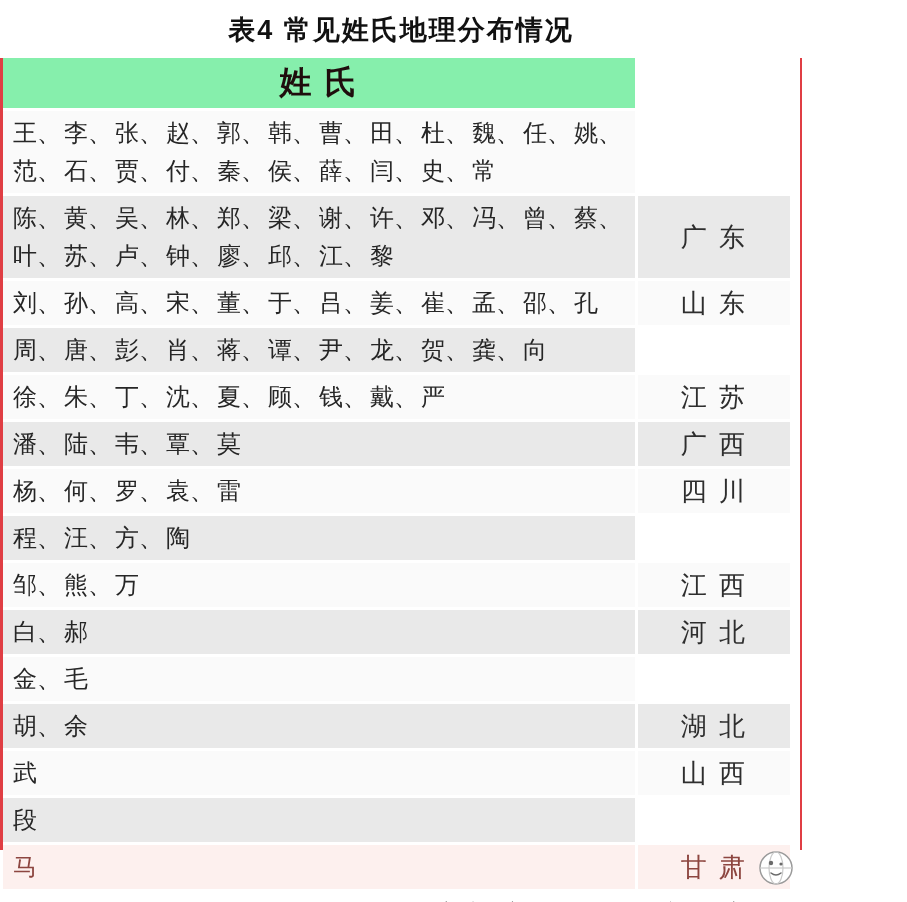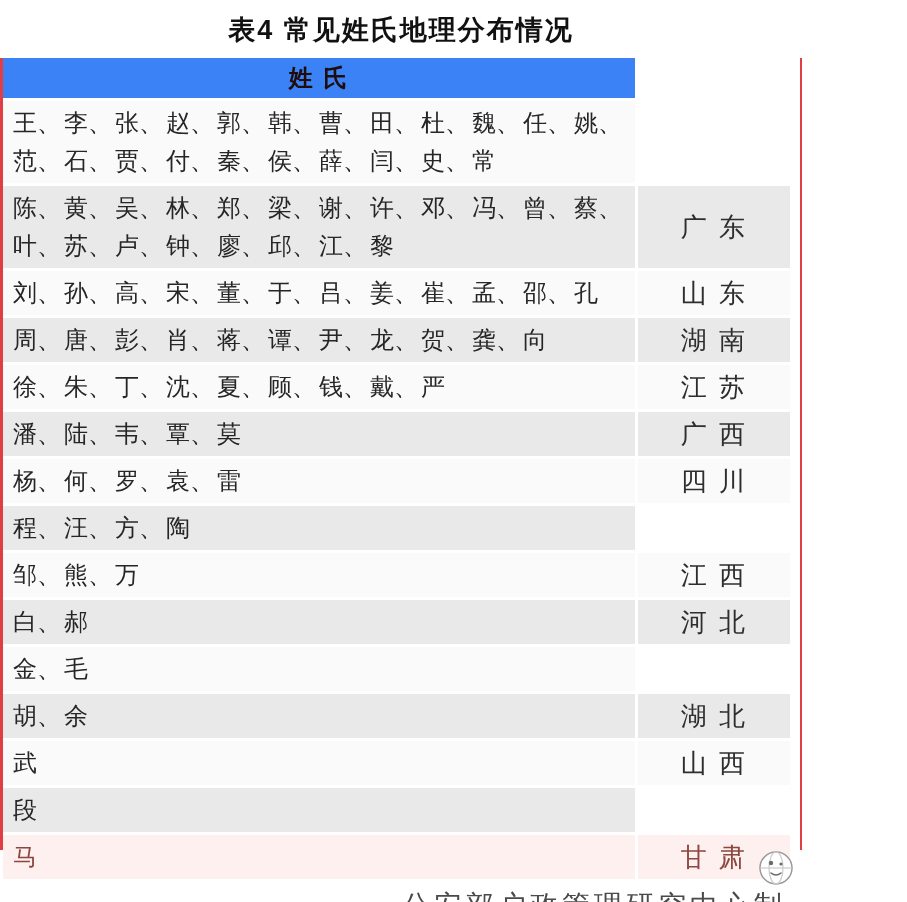--- a/index.html
+++ b/index.html
@@ -28,25 +28,25 @@
   .red-edge.left { left:0; }
   .red-edge.right { right:0; width:2px; }
 
   .table { margin:0 12px 0 3px; }
   .row { display:flex; gap:3px; margin-bottom:3px; }
   .cell { display:flex; align-items:center; }
   .c1 { width:632px; padding:3px 0 3px 10px; box-sizing:border-box; flex-wrap:wrap; }
   .c2 { flex:1; justify-content:center; }
 
   .row.header .cell {
-    background:#3b82f6;
+    background:#86efac;
     min-height:40px;
     font-family:"Liberation Sans", sans-serif;
     font-weight:bold;
-    font-size:24px;
+    font-size:32px;
     color:#1f0d0d;
     letter-spacing:2px;
   }
   .row.header .c1 { justify-content:center; padding-left:0; }
 
   .row .c1, .row .c2 { min-height:42px; }
   .bg-white .cell { background:#fafafa; }
   .bg-gray  .cell { background:#e9e9e9; }
   .bg-pink  .cell { background:#fdf0ee; }
 
@@ -186,23 +186,20 @@
             <span class="surname-unit">彭、</span>
             <span class="surname-unit">肖、</span>
             <span class="surname-unit">蒋、</span>
             <span class="surname-unit">谭、</span>
             <span class="surname-unit">尹、</span>
             <span class="surname-unit">龙、</span>
             <span class="surname-unit">贺、</span>
             <span class="surname-unit">龚、</span>
             <span class="surname-unit">向</span>
           </div>
-          <div class="cell c2">
-            <span class="province">湖 南</span>
-          </div>
         </div>
         <div class="row bg-white">
           <div class="cell c1">
             <span class="surname-unit">徐、</span>
             <span class="surname-unit">朱、</span>
             <span class="surname-unit">丁、</span>
             <span class="surname-unit">沈、</span>
             <span class="surname-unit">夏、</span>
             <span class="surname-unit">顾、</span>
             <span class="surname-unit">钱、</span>

